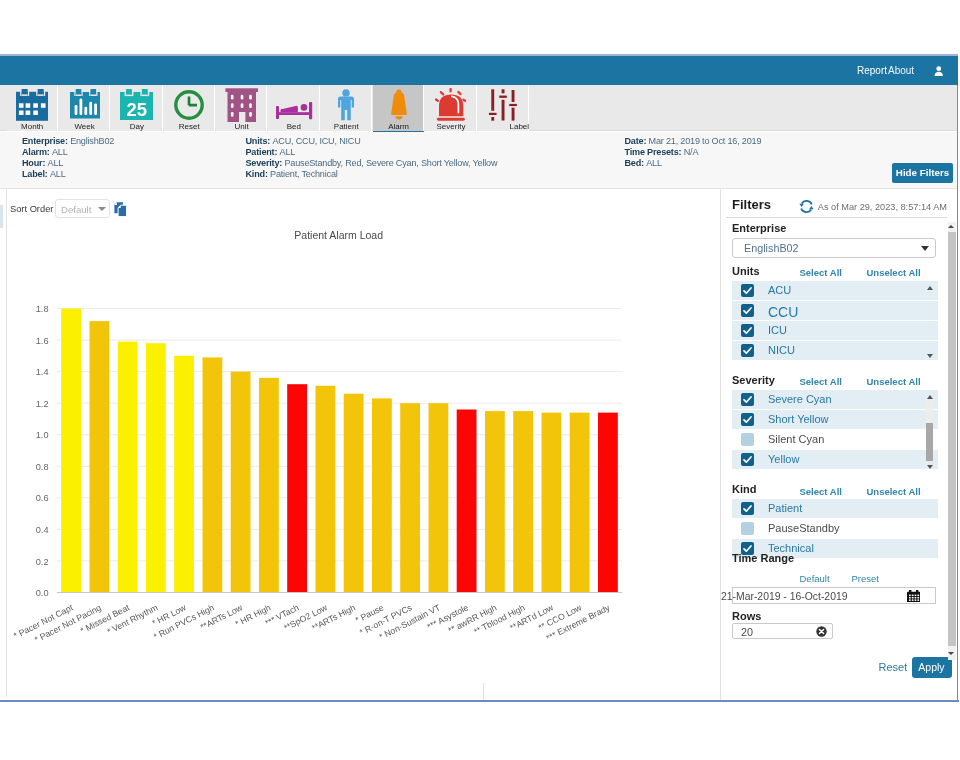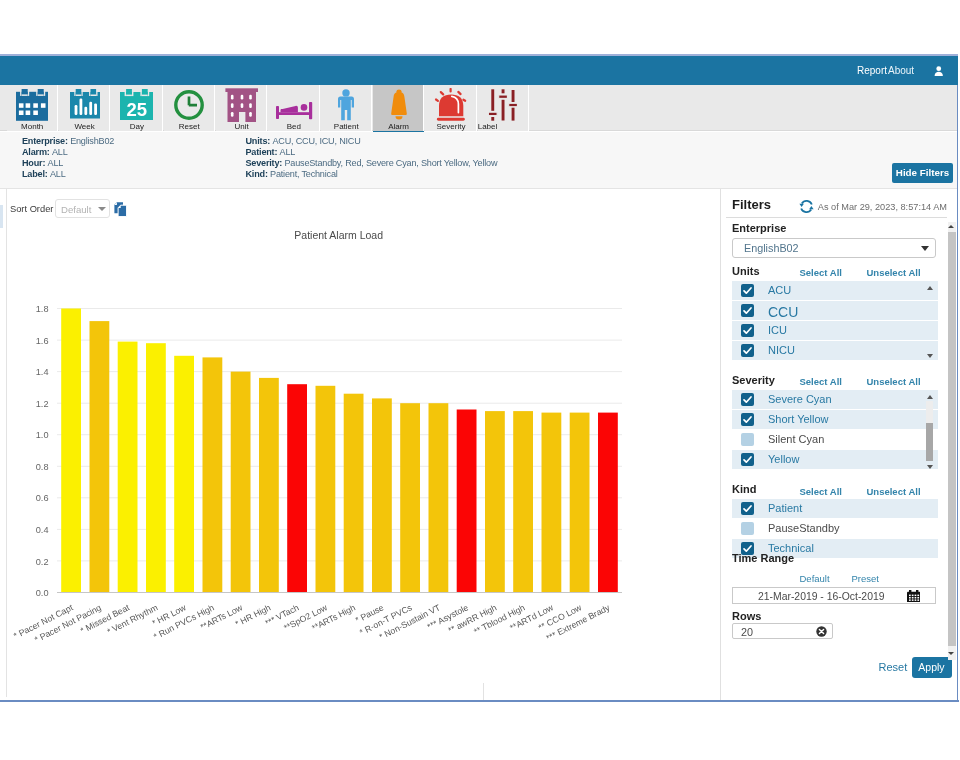--- a/index.html
+++ b/index.html
@@ -31,21 +31,21 @@
 <div class="abs" style="left:215.9px;top:121.5px;width:51.4px;text-align:center;font-size:8px;color:#222">Unit</div>
 <div class="abs" style="left:268.2px;top:84.5px;width:51.4px;height:46px;background:#E9E9E9;border-right:1px solid #fff"></div>
 <div class="abs" style="left:268.2px;top:121.5px;width:51.4px;text-align:center;font-size:8px;color:#222">Bed</div>
 <div class="abs" style="left:320.6px;top:84.5px;width:51.4px;height:46px;background:#E9E9E9;border-right:1px solid #fff"></div>
 <div class="abs" style="left:320.6px;top:121.5px;width:51.4px;text-align:center;font-size:8px;color:#222">Patient</div>
 <div class="abs" style="left:372.9px;top:84.5px;width:51.4px;height:46px;background:#C6C6C6;border-right:1px solid #fff"></div>
 <div class="abs" style="left:372.9px;top:121.5px;width:51.4px;text-align:center;font-size:8px;color:#222">Alarm</div>
 <div class="abs" style="left:425.3px;top:84.5px;width:51.4px;height:46px;background:#E9E9E9;border-right:1px solid #fff"></div>
 <div class="abs" style="left:425.3px;top:121.5px;width:51.4px;text-align:center;font-size:8px;color:#222">Severity</div>
 <div class="abs" style="left:477.7px;top:84.5px;width:51.4px;height:46px;background:#E9E9E9;border-right:1px solid #fff"></div>
-<div class="abs" style="left:477.7px;top:121.5px;width:51.4px;text-align:left;font-size:8px;color:#222">Label</div>
+<div class="abs" style="left:477.7px;top:121.5px;width:51.4px;text-align:right;font-size:8px;color:#222">Label</div>
 <div class="abs" style="left:372.9px;top:130.5px;width:51.4px;height:3px;background:#1B74A2"></div>
 <svg class="abs" style="left:16.2px;top:89px" width="32" height="32" viewBox="0 0 32 32">
 <rect x="0" y="2.8" width="32" height="29" fill="#1B6C9E"></rect>
 <g fill="#E9E9E9">
         <rect x="4.1" y="0" width="1.5" height="6.9"></rect>
         <rect x="11.7" y="0" width="1.5" height="6.9"></rect>
         <rect x="20.2" y="0" width="1.5" height="6.9"></rect>
         <rect x="27.7" y="0" width="1.5" height="6.9"></rect>
       </g>
 <g fill="#1B6C9E">
@@ -171,20 +171,25 @@
       <div><span class="b" style="color:#1E4159">Enterprise:</span>&nbsp;EnglishB02</div>
       <div><span class="b" style="color:#1E4159">Alarm:</span>&nbsp;ALL</div>
       <div><span class="b" style="color:#1E4159">Hour:</span>&nbsp;ALL</div>
       <div><span class="b" style="color:#1E4159">Label:</span>&nbsp;ALL</div>
     </div>
 <div class="abs" style="left:245.5px;top:135.5px;width:380px;font-size:9.1px;letter-spacing:-0.2px;line-height:11.2px;color:#4C6B82">
       <div><span class="b" style="color:#1E4159">Units:</span>&nbsp;ACU, CCU, ICU, NICU</div>
       <div><span class="b" style="color:#1E4159">Patient:</span>&nbsp;ALL</div>
       <div><span class="b" style="color:#1E4159">Severity:</span>&nbsp;PauseStandby, Red, Severe Cyan, Short Yellow, Yellow</div>
       <div><span class="b" style="color:#1E4159">Kind:</span>&nbsp;Patient, Technical</div>
+    </div>
+<div class="abs" style="left:624.5px;top:135.5px;width:300px;font-size:9.1px;letter-spacing:-0.2px;line-height:11.2px;color:#4C6B82">
+      <div><span class="b" style="color:#1E4159">Date:</span>&nbsp;Mar 21, 2019 to Oct 16, 2019</div>
+      <div><span class="b" style="color:#1E4159">Time Presets:</span>&nbsp;N/A</div>
+      <div><span class="b" style="color:#1E4159">Bed:</span>&nbsp;ALL</div>
     </div>
 <div class="abs" style="left:892px;top:162.5px;width:61px;height:20px;background:#1B74A2;border-radius:2px;color:#fff;font-size:9.8px;font-weight:bold;text-align:center;line-height:20px">Hide Filters</div>
 <div class="abs" style="left:6px;top:188.5px;width:1px;height:508px;background:#E3E3E3"></div>
 <div class="abs" style="left:0;top:205px;width:3px;height:23px;background:#D8E5F1"></div>
 <div class="abs" style="left:720px;top:188.5px;width:1px;height:511px;background:#E0E0E0"></div>
 <div class="abs" style="left:483px;top:683px;width:1px;height:17px;background:#E2E2E2"></div>
 <div class="abs" style="left:0;top:699.5px;width:958.5px;height:2px;background:#6A8CC2"></div>
 <div class="abs" style="left:956.8px;top:84.5px;width:1.6px;height:617px;background:#6A8CC2"></div>
 <div class="abs" style="left:10px;top:204px;font-size:9.3px;color:#3A3A3A">Sort Order</div>
 <div class="abs" style="left:55px;top:198.5px;width:55px;height:19.5px;background:#fff;border:1px solid #E2E2E2;border-radius:3px"></div>
@@ -344,21 +349,21 @@
 <div class="abs" style="left:732px;top:539.0px;width:206px;height:18.8px;background:#E3EDF4"></div>
 <svg class="abs" style="left:740.5px;top:541.9px" width="13" height="13" viewBox="0 0 13 13">
       <rect width="13" height="13" rx="2" fill="#11618C"></rect>
       <path d="M3,6.9 L5.3,9.2 L10,4" stroke="#fff" stroke-width="1.7" fill="none" stroke-linecap="round" stroke-linejoin="round"></path>
     </svg>
 <div class="abs" style="left:768px;top:541.9px;font-size:11px;color:#2879A3">Technical</div>
 <div class="abs" style="left:732px;top:552px;font-size:11px;font-weight:bold;color:#222">Time Range</div>
 <div class="abs" style="left:799.5px;top:572.5px;font-size:9.5px;font-weight:normal;color:#3384AB">Default</div>
 <div class="abs" style="left:851.5px;top:572.5px;font-size:9.5px;font-weight:normal;color:#3384AB">Preset</div>
 <div class="abs" style="left:732px;top:587px;width:204px;height:17px;background:#fff;border:1px solid #C9C9C9"></div>
-<div class="abs" style="left:758px;top:590.5px;font-size:10.4px;color:#4A4A4A">21-Mar-2019 - 16-Oct-2019</div>
+<div class="abs" style="left:721px;top:590.5px;font-size:10.4px;color:#4A4A4A">21-Mar-2019 - 16-Oct-2019</div>
 <svg class="abs" style="left:906.5px;top:589.5px" width="13.5" height="12.5" viewBox="0 0 13.5 12.5">
 <rect x="2" y="0" width="2.4" height="3" fill="#111"></rect>
       <rect x="9" y="0" width="2.4" height="3" fill="#111"></rect>
 <rect x="0" y="1.8" width="13.5" height="10.7" rx="1" fill="#111"></rect>
 <g fill="#fff">
 <rect x="2" y="4.6" width="1.7" height="1.5"></rect>
         <rect x="4.8" y="4.6" width="1.7" height="1.5"></rect>
         <rect x="7.6" y="4.6" width="1.7" height="1.5"></rect>
         <rect x="10.4" y="4.6" width="1.7" height="1.5"></rect>
 <rect x="2" y="7" width="1.7" height="1.5"></rect>

